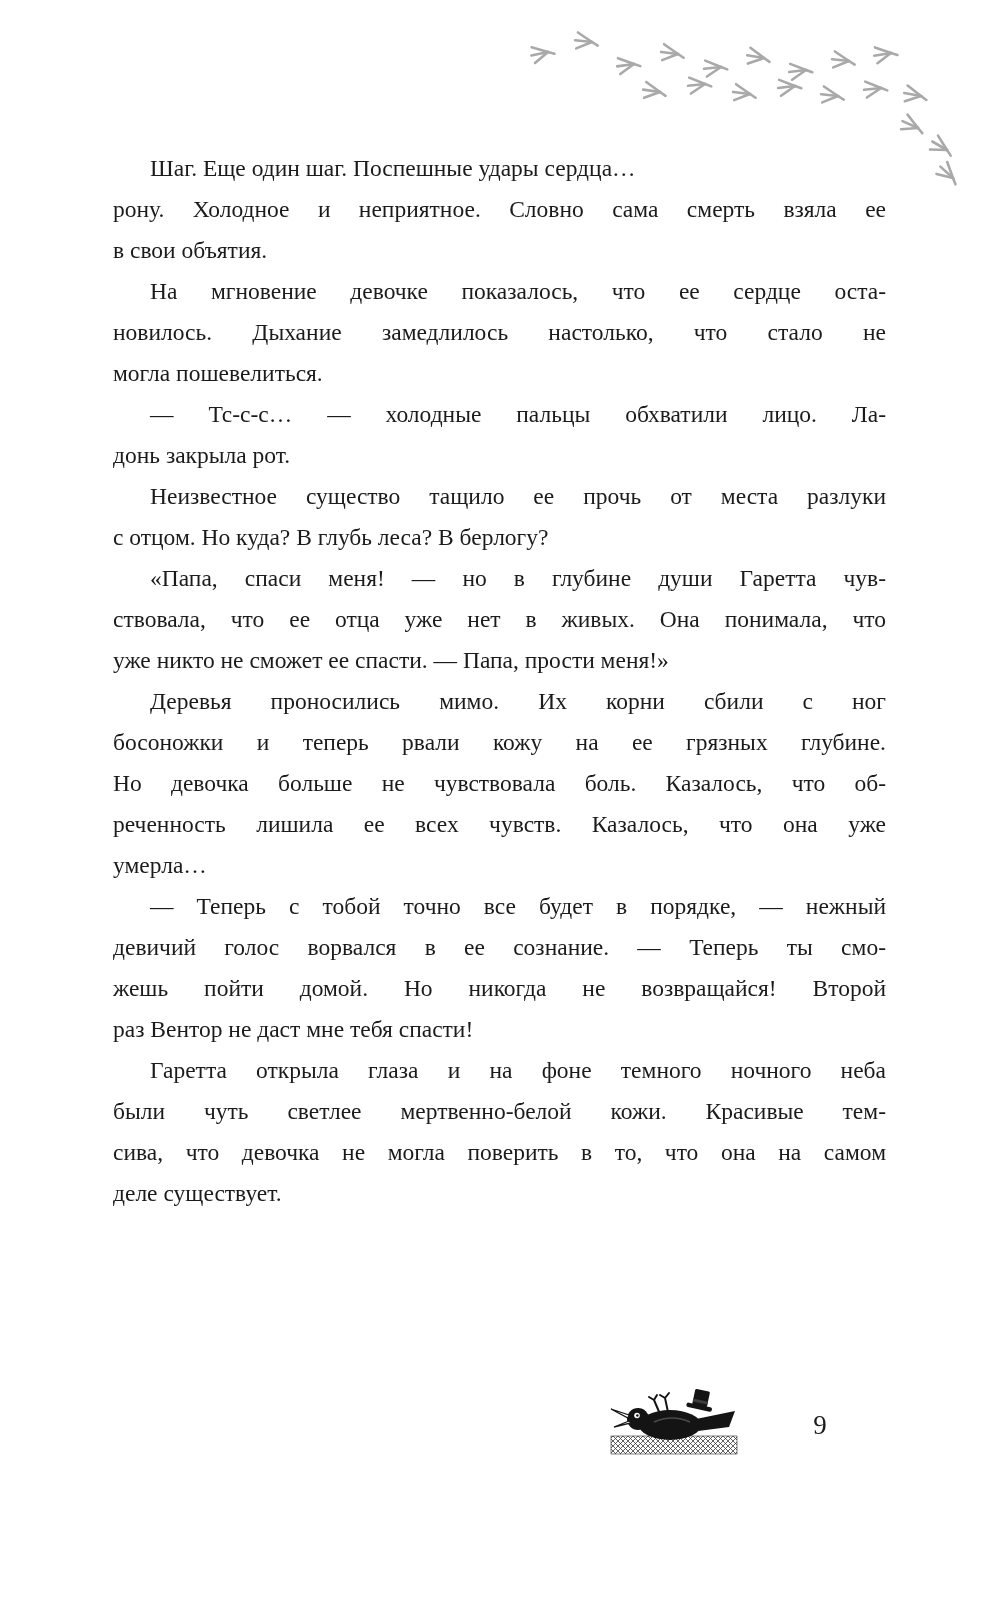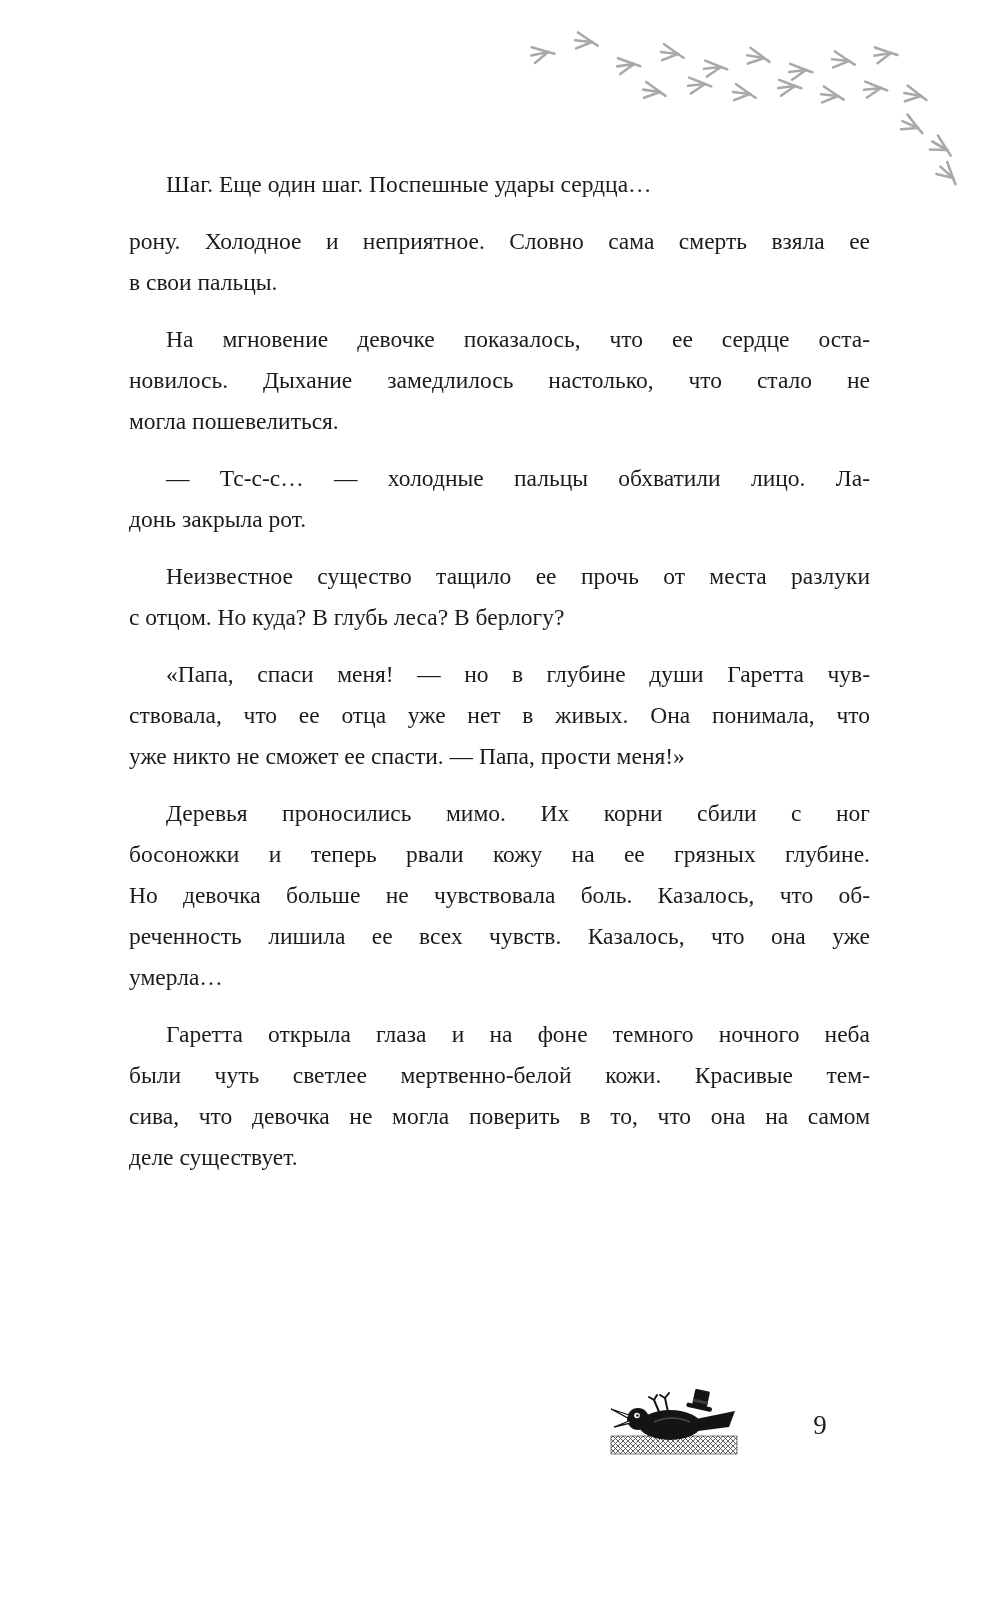--- a/index.html
+++ b/index.html
@@ -14,21 +14,21 @@
     color: #1b1b1b;
   }
   .text-block {
     position: absolute;
     left: 113px;
     top: 148px;
     width: 773px;
     font-size: 23.5px;
     line-height: 41px;
   }
-  .para { margin: 16px; }
+  .para { margin: 0; }
   .line {
     text-align: justify;
     text-align-last: justify;
     white-space: normal;
   }
   .line.last { text-align-last: left; }
   .line.indent { text-indent: 37px; }
   .tracks {
     position: absolute;
     left: 500px;
@@ -87,21 +87,21 @@
 </svg>
 
 <main class="text-block">
 
   <div class="para">
     <div class="line indent last">Шаг. Еще один шаг. Поспешные удары сердца…</div>
   </div>
 
   <div class="para">
     <div class="line">рону. Холодное и неприятное. Словно сама смерть взяла ее</div>
-    <div class="line last">в свои пальцы.</div>
+    <div class="line last">в свои объятия.</div>
   </div>
 
   <div class="para">
     <div class="line indent">На мгновение девочке показалось, что ее сердце оста-</div>
     <div class="line">новилось. Дыхание замедлилось настолько, что стало не</div>
     <div class="line last">могла пошевелиться.</div>
   </div>
 
   <div class="para">
     <div class="line indent">— Тс-с-с… — холодные пальцы обхватили лицо. Ла-</div>
@@ -120,20 +120,26 @@
   </div>
 
   <div class="para">
     <div class="line indent">Деревья проносились мимо. Их корни сбили с ног</div>
     <div class="line">босоножки и теперь рвали кожу на ее грязных глубине.</div>
     <div class="line">Но девочка больше не чувствовала боль. Казалось, что об-</div>
     <div class="line">реченность лишила ее всех чувств. Казалось, что она уже</div>
     <div class="line last">умерла…</div>
   </div>
 
+  <div class="para">
+    <div class="line indent">— Теперь с тобой точно все будет в порядке, — нежный</div>
+    <div class="line">девичий голос ворвался в ее сознание. — Теперь ты смо-</div>
+    <div class="line">жешь пойти домой. Но никогда не возвращайся! Второй</div>
+    <div class="line last">раз Вентор не даст мне тебя спасти!</div>
+  </div>
 
   <div class="para">
     <div class="line indent">Гаретта открыла глаза и на фоне темного ночного неба</div>
     <div class="line">были чуть светлее мертвенно-белой кожи. Красивые тем-</div>
     <div class="line">сива, что девочка не могла поверить в то, что она на самом</div>
     <div class="line last">деле существует.</div>
   </div>
 
 </main>
 

